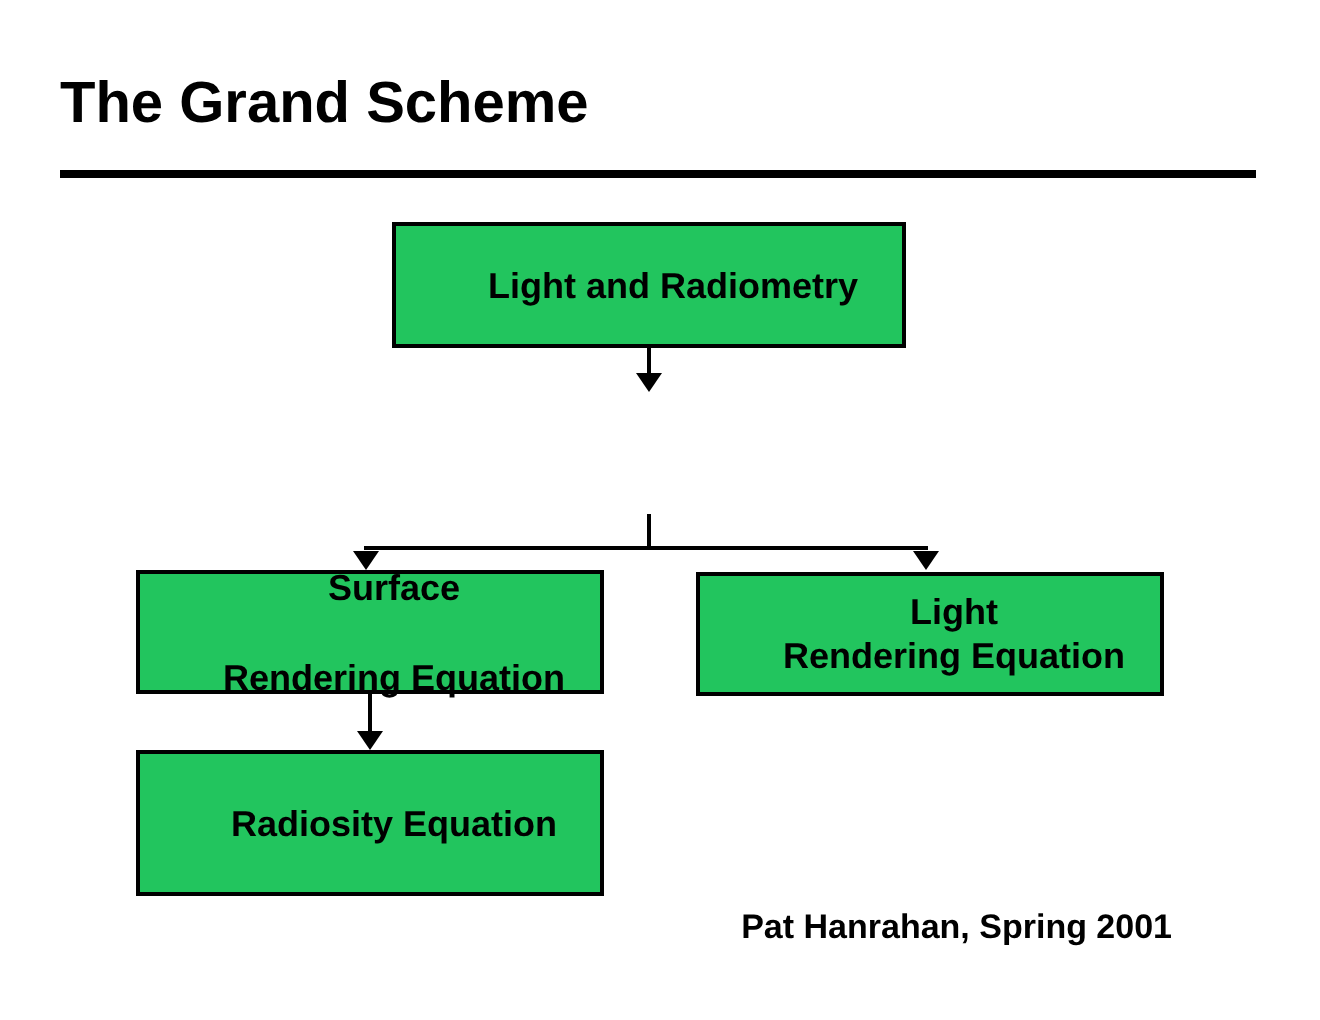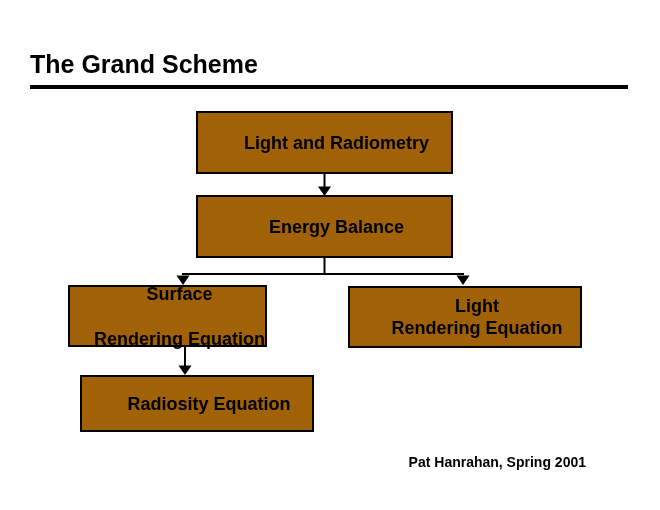--- a/index.html
+++ b/index.html
@@ -12,22 +12,22 @@
     width: 660px;
     height: 510px;
     background: #ffffff;
     overflow: hidden;
     font-family: "Liberation Sans", "DejaVu Sans", sans-serif;
     color: #000000;
   }
   .slide-title {
     position: absolute;
     left: 30px;
-    top: 50px;
-    font-size: 25px;
+    top: 36px;
+    font-size: 29px;
     font-weight: bold;
     letter-spacing: 0px;
     white-space: nowrap;
   }
   .title-rule {
     position: absolute;
     left: 30px;
     top: 85px;
     width: 598px;
     height: 4px;
@@ -37,49 +37,49 @@
     position: absolute;
     left: 0;
     top: 0;
     width: 660px;
     height: 510px;
   }
   .node {
     position: absolute;
     box-sizing: border-box;
     border: 2px solid #000000;
-    background: #a16207;
+    background: #22c55e;
     display: flex;
     flex-direction: column;
     align-items: center;
     justify-content: center;
     text-align: center;
     font-size: 18px;
     font-weight: bold;
     line-height: 22px;
     padding-left: 24px;
   }
   .node-light     { left: 196px; top: 111px; width: 257px; height: 63px; }
   .node-energy    { left: 196px; top: 195px; width: 257px; height: 63px; }
-  .node-surface   { left:  68px; top: 285px; width: 199px; height: 62px; gap: 23px; }
+  .node-surface   { left:  68px; top: 285px; width: 234px; height: 62px; gap: 23px; }
   .node-volume    { left: 348px; top: 286px; width: 234px; height: 62px; }
-  .node-radiosity { left:  68px; top: 375px; width: 234px; height: 57px; margin-left: 12px; }
+  .node-radiosity { left:  68px; top: 375px; width: 234px; height: 73px; }
   .footer-left {
     position: absolute;
     left: 22px;
     top: 454px;
     font-size: 12px;
     font-weight: bold;
     white-space: nowrap;
   }
   .footer-right {
     position: absolute;
     right: 74px;
     top: 454px;
-    font-size: 14px;
+    font-size: 17px;
     font-weight: bold;
     white-space: nowrap;
   }
 </style>
 </head>
 <body>
 
 <div class="slide">
 
   <div class="slide-title">The Grand Scheme</div>
@@ -103,23 +103,20 @@
     <g>
       <line x1="185" y1="346" x2="185" y2="366.5" stroke="#000" stroke-width="2"></line>
       <polygon points="178.5,365.5 191.5,365.5 185,375" fill="#000"></polygon>
     </g>
   </svg>
 
   <div class="node node-light">
     <span>Light and Radiometry</span>
   </div>
 
-  <div class="node node-energy">
-    <span>Energy Balance</span>
-  </div>
 
   <div class="node node-surface">
     <span>Surface</span>
     <span>Rendering Equation</span>
   </div>
 
   <div class="node node-volume">
     <span>Light</span>
     <span>Rendering Equation</span>
   </div>

